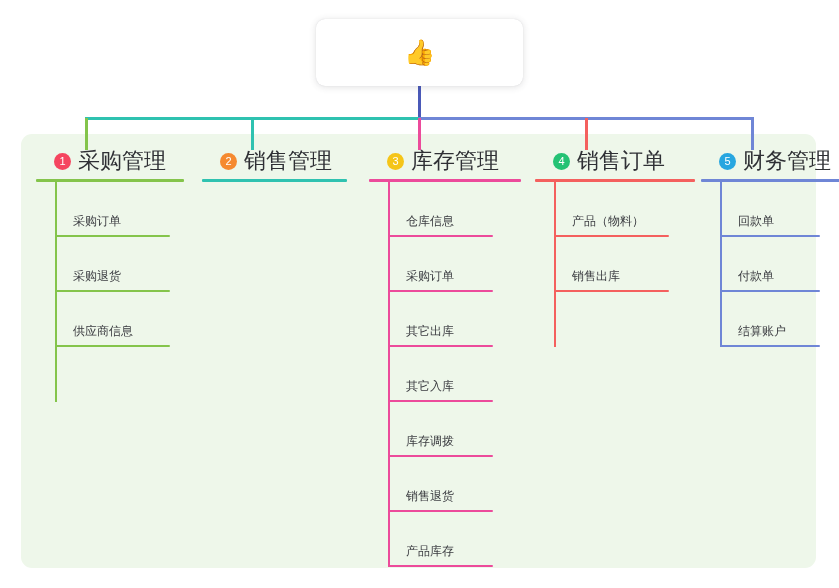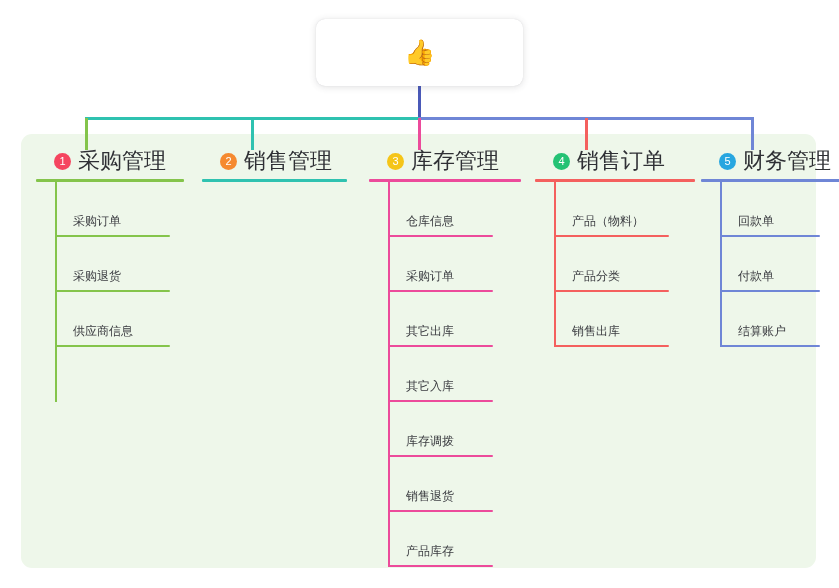--- a/index.html
+++ b/index.html
@@ -237,24 +237,20 @@
           <span class="branch-title">销售订单</span>
         </div>
         <div class="head-rule" style="background: rgb(244, 96, 94); width: 160px;"></div>
         <div class="children">
           <div class="trunk" style="background: rgb(244, 96, 94); height: 165px;"></div>
           <div class="child">
             <span class="child-label">产品（物料）</span>
             <div class="child-rule" style="background: rgb(244, 96, 94); width: 115px;"></div>
           </div>
           <div class="child">
-            <span class="child-label">产品分类</span>
-            <div class="child-rule" style="background: rgb(244, 96, 94); width: 115px;"></div>
-          </div>
-          <div class="child">
             <span class="child-label">销售出库</span>
             <div class="child-rule" style="background: rgb(244, 96, 94); width: 115px;"></div>
           </div>
         </div>
       </div>
       <div class="branch" style="left: 701px; top: 148px; width: 152px;">
         <div class="branch-head">
           <span class="badge" style="background: rgb(39, 166, 224);">5</span>
           <span class="branch-title">财务管理</span>
         </div>

